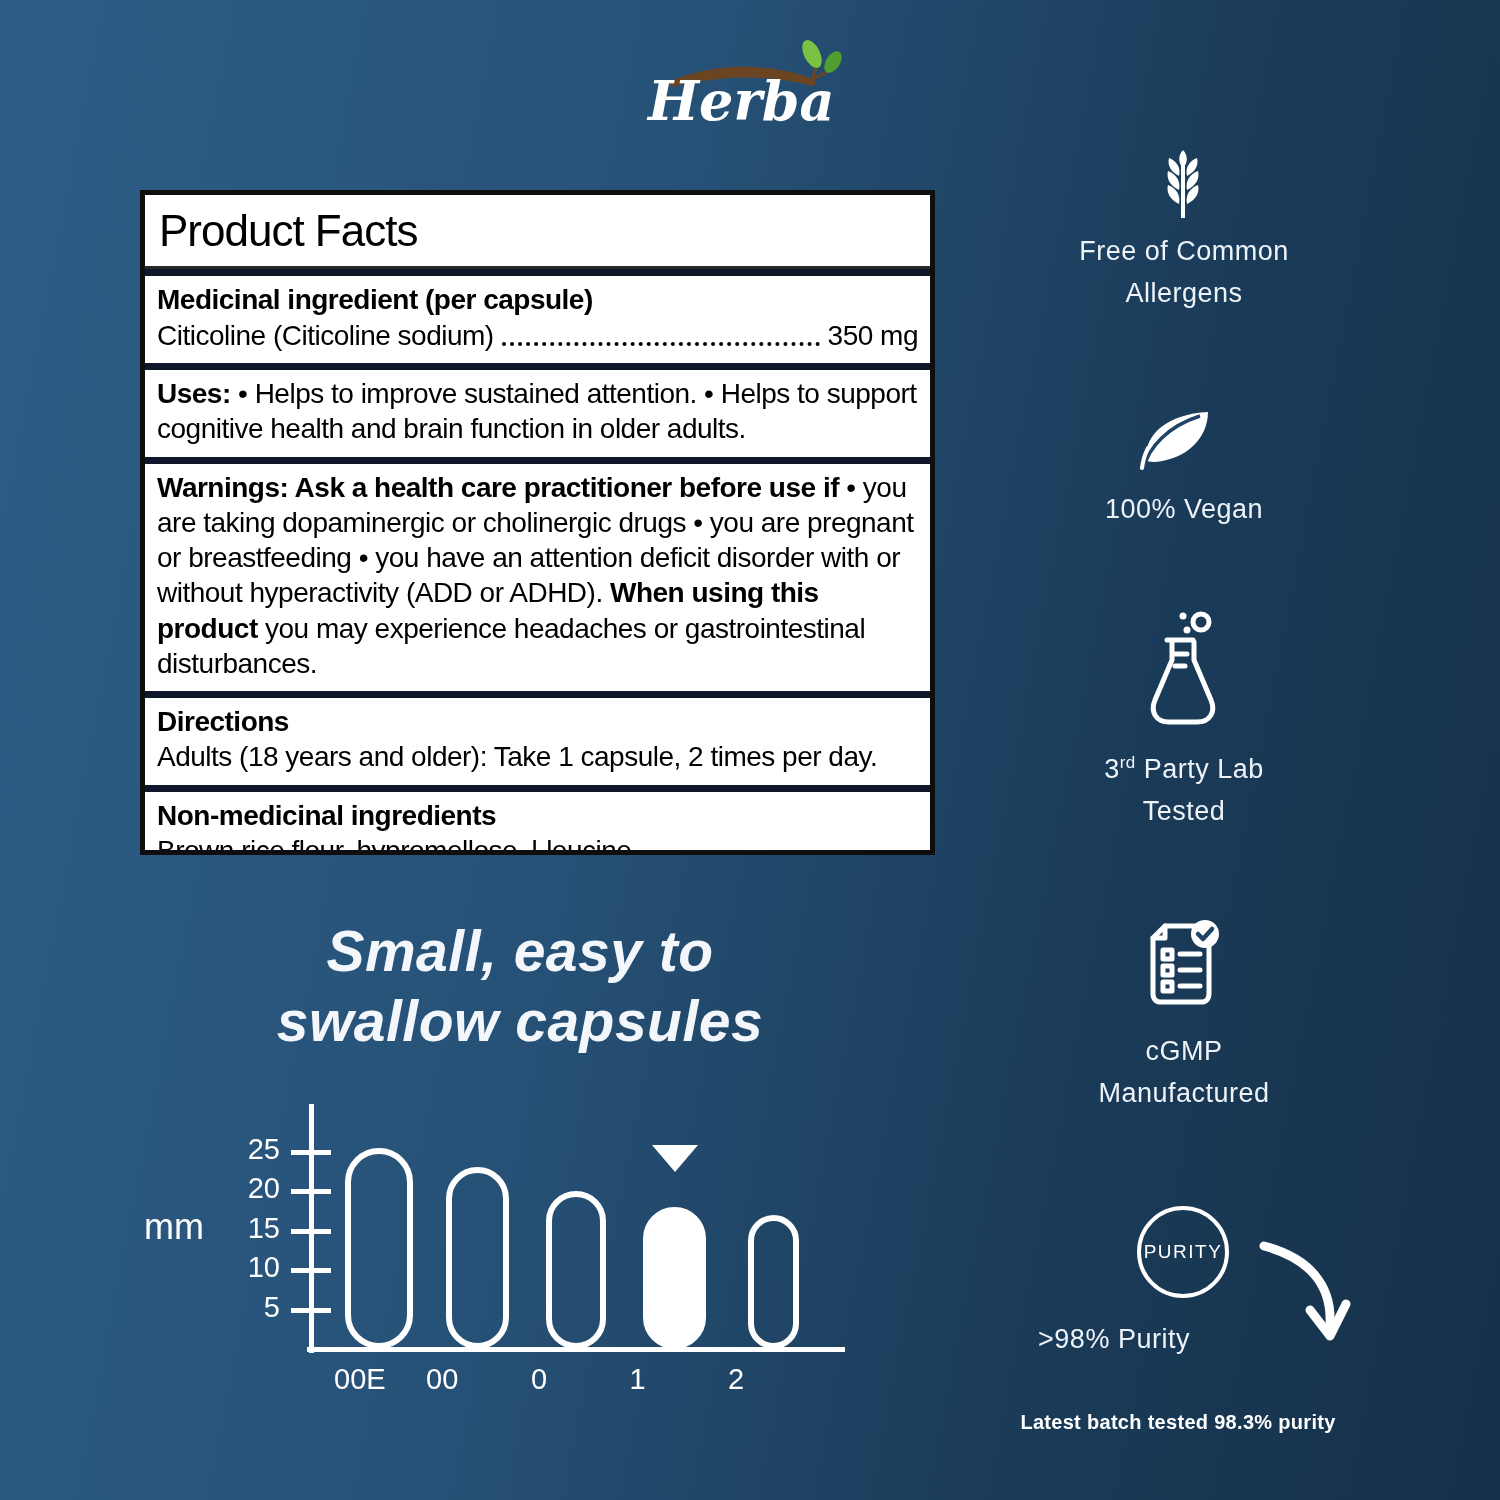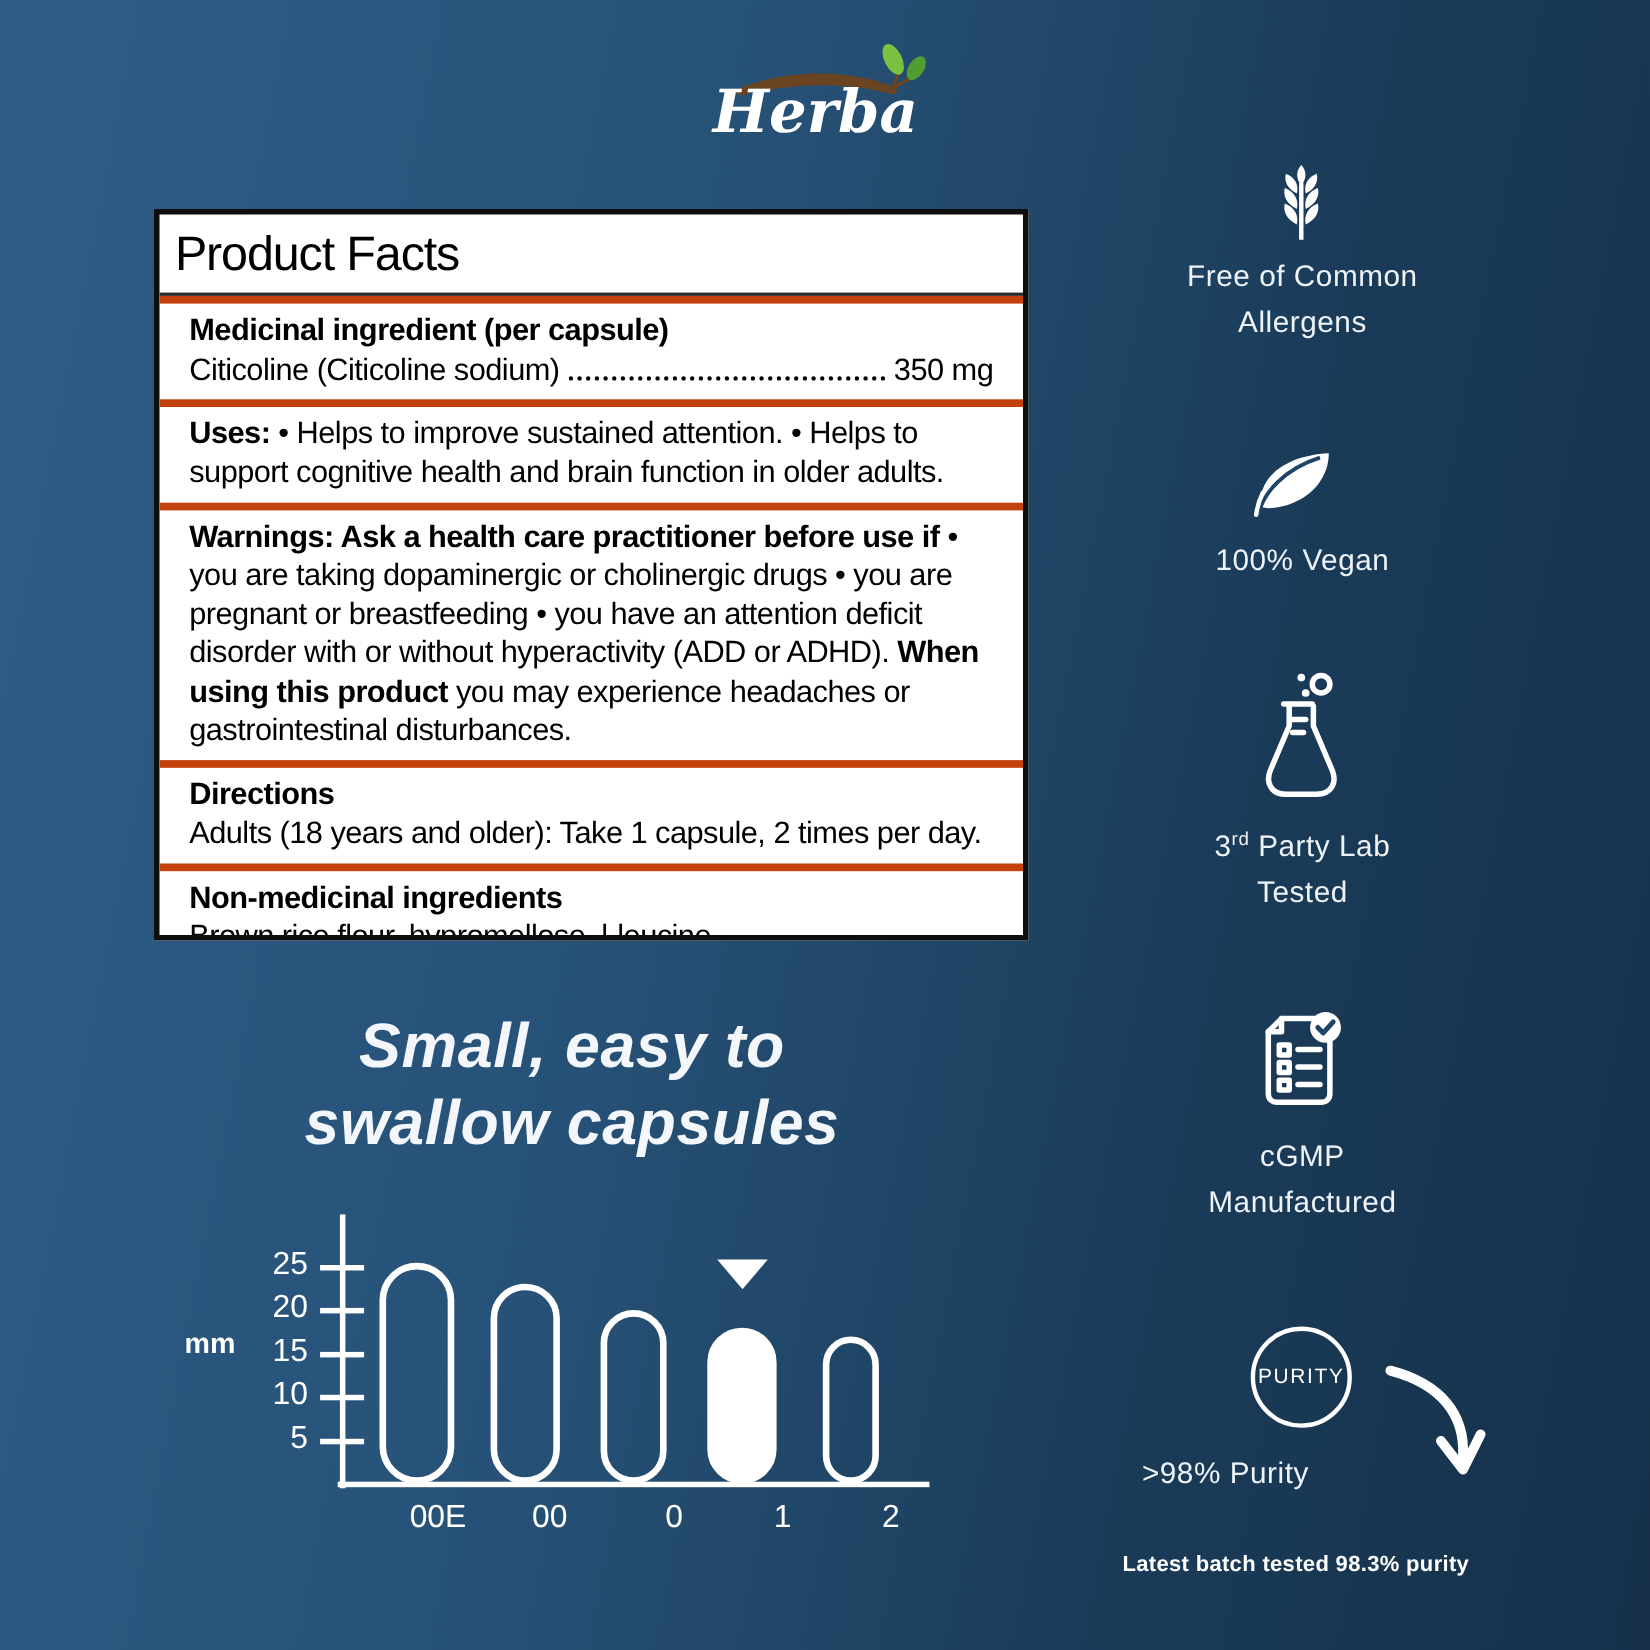--- a/index.html
+++ b/index.html
@@ -5,21 +5,21 @@
   html,body{margin:0;padding:0;}
   body{width:1500px;height:1500px;font-family:"Liberation Sans",sans-serif;}
   .stage{position:relative;width:1500px;height:1500px;overflow:hidden;
          background:linear-gradient(101deg,#2e5d87 0%,#275278 38%,#1a3b58 72%,#16304a 100%);}
   
   .logo{position:absolute;left:620px;top:30px;width:260px;height:105px;}
   
   .facts-panel{position:absolute;left:140px;top:190px;width:795px;height:665px;
     background:#ffffff;border:5px solid #0e0e0e;box-sizing:border-box;color:#000;
     letter-spacing:-0.5px;overflow:hidden;}
-  .fs{padding:6px 27px 10px;border-top:7px solid #c2410c;font-size:28px;line-height:1.26;}
+  .fs{padding:6px 12px 10px;border-top:7px solid #0f172a;font-size:28px;line-height:1.26;}
   .fs-title{border-top:none;border-bottom:3px solid #2a2a2a;padding:8px 14px 8px;}
   .fs-title h1{margin:0;font-size:44px;font-weight:normal;letter-spacing:-1px;}
   .fs b{letter-spacing:-0.5px;}
   .leader-row{display:flex;align-items:flex-end;}
   .leader-dots{flex:1;border-bottom:4px dotted #000;margin:0 8px 7px 8px;height:1px;}
   .fs h2{margin:0;font-size:28px;font-weight:bold;}
   
   .feat-icon{position:absolute;}
   .feat-label{position:absolute;left:998px;width:372px;text-align:center;color:#eef3f8;
     font-size:27px;line-height:42px;letter-spacing:0.5px;}
@@ -32,24 +32,24 @@
     letter-spacing:0.3px;margin-top:26px;}
   
   .small-heading{position:absolute;left:120px;top:916px;width:800px;text-align:center;color:#f3f7fb;
     font-size:57px;font-weight:bold;line-height:70px;letter-spacing:0.5px;font-style:italic;}
   
   .capsule-chart{position:absolute;left:140px;top:1100px;width:720px;height:300px;color:#fff;}
   .axis-v{position:absolute;left:169px;top:4px;width:5px;height:249px;background:#fff;}
   .axis-h{position:absolute;left:167px;top:247px;width:538px;height:5px;background:#fff;}
   .tick-mark{position:absolute;width:40px;height:5px;background:#fff;}
   .tick-label{position:absolute;width:56px;text-align:right;font-size:29px;}
-  .mm-label{position:absolute;left:4px;top:106px;width:70px;font-size:26px;text-align:right;font-weight:bold;}
+  .mm-label{position:absolute;left:4px;top:106px;width:70px;font-size:36px;text-align:left;}
   .capsule{position:absolute;border:6px solid #fff;border-radius:999px;box-sizing:border-box;}
   .capsule.filled{background:#fff;}
-  .cat-label{position:absolute;top:263px;width:90px;text-align:right;font-size:29px;}
+  .cat-label{position:absolute;top:263px;width:90px;text-align:left;font-size:29px;}
   .marker-triangle{position:absolute;width:0;height:0;border-left:23px solid transparent;
     border-right:23px solid transparent;border-top:27px solid #fff;}
 </style>
 </head>
 <body>
 
 <div class="stage">
 
   <svg class="logo" viewBox="0 0 260 105">
     <path d="M48 52 C95 32 150 33 190 48 C196 50 198 54 192 56 C150 44 100 45 52 57 Z" fill="#6b4522"></path>

